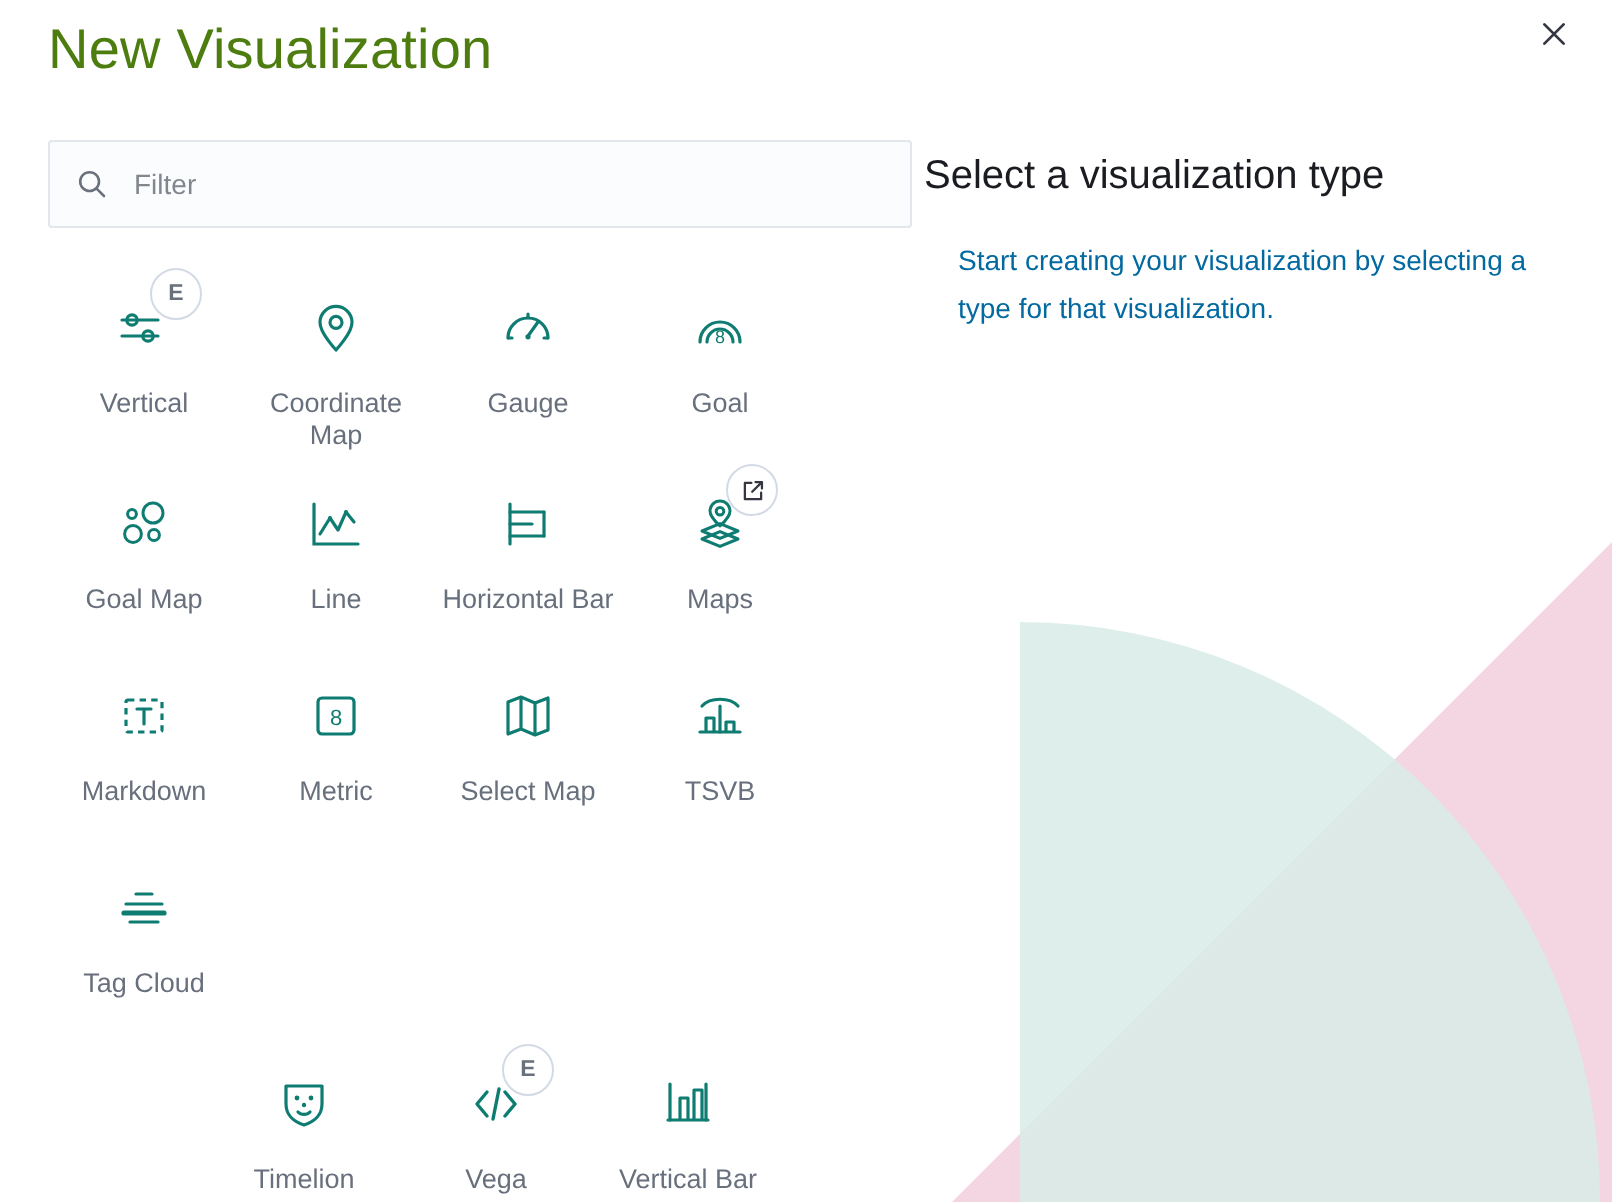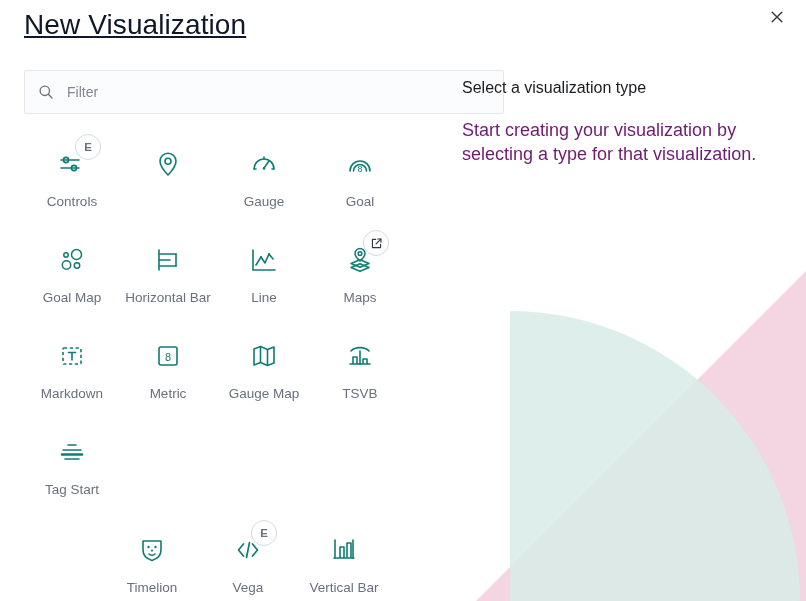--- a/index.html
+++ b/index.html
@@ -39,38 +39,37 @@
     width: 34px; height: 34px;
     display: flex; align-items: center; justify-content: center;
     border: none; background: transparent; cursor: pointer;
     color: #343741; z-index: 30;
   }
   .close-btn svg { display: block; }
 
   
   .page-title {
     position: absolute; left: 24px; top: 6px;
-    font-size: 28px; font-weight: 300; color: #0f172a;
+    font-size: 28px; font-weight: 300; color: #4d7c0f;
     letter-spacing: .1px; line-height: 38px;
     white-space: nowrap;
-    text-decoration: underline;
   }
 
   
   .left-col {
     position: absolute; left: 24px; top: 70px;
     width: 400px;
   }
 
   .search-wrap {
     position: relative;
     width: 400px; height: 44px;
   }
   .search-input {
-    width: 480px; height: 44px;
+    width: 432px; height: 44px;
     background: #fbfcfd;
     border: 1px solid #e3e6ed;
     border-radius: 2px;
     padding: 0 12px 0 42px;
     font-size: 14px; font-family: "Liberation Sans", sans-serif;
     color: #343741;
     outline: none;
   }
   .search-input::placeholder { color: #82868e; }
   .search-icon {
@@ -133,25 +132,25 @@
     margin-left: 80px;
     width: 288px;
   }
 
   
   .right-col {
     position: absolute; left: 462px; top: 74px;
     width: 310px; z-index: 10;
   }
   .right-title {
-    font-size: 16px; font-weight: 500; color: #1a1c21;
+    font-size: 20px; font-weight: 500; color: #1a1c21;
     line-height: 28px; margin-bottom: 16px;
   }
   .right-desc {
-    font-size: 18px; line-height: 24px; color: #701a75;
+    font-size: 14px; line-height: 24px; color: #0369a1; margin-left: 17px;
   }
 </style>
 </head>
 <body>
 
 <div id="root">
 
   <div class="deco deco-triangle"></div>
   <div class="deco deco-quarter"></div>
 
@@ -181,29 +180,30 @@
         <button class="viz-card">
           <span class="viz-icon-slot">
             <svg width="26" height="26" viewBox="0 0 26 26" fill="none" stroke="currentColor" stroke-width="1.6">
               <path d="M2 9 H20" stroke-linecap="round"></path>
               <path d="M2 17 H20" stroke-linecap="round"></path>
               <circle cx="7" cy="9" r="2.6"></circle>
               <circle cx="15" cy="17" r="2.6"></circle>
             </svg>
             <span class="badge">E</span>
           </span>
-          <span class="viz-label">Controls</span>
+          <span class="viz-label">Vertical</span>
         </button>
         <button class="viz-card">
           <span class="viz-icon-slot">
             <svg width="26" height="26" viewBox="0 0 26 26" fill="none" stroke="currentColor" stroke-width="1.6">
               <path d="M13 24 C13 24 21 15.5 21 10.2 A8 8 0 0 0 5 10.2 C5 15.5 13 24 13 24 Z" stroke-linejoin="round"></path>
               <circle cx="13" cy="10.2" r="3"></circle>
             </svg>
           </span>
+          <span class="viz-label">Coordinate Map</span>
         </button>
         <button class="viz-card">
           <span class="viz-icon-slot">
             <svg width="26" height="26" viewBox="0 0 26 26" fill="none" stroke="currentColor" stroke-width="1.6">
               <path d="M3 18 A10 10 0 1 1 23 18" stroke-linecap="round"></path>
               <path d="M13 17 L18 10" stroke-linecap="round"></path>
               <circle cx="13" cy="17.4" r="1.3" fill="currentColor" stroke="none"></circle>
               <path d="M3.2 18 L5 18 M21 18 L22.8 18 M13 6 V7.8" stroke-linecap="round"></path>
             </svg>
           </span>
@@ -226,39 +226,39 @@
               <circle cx="17.5" cy="7.5" r="5"></circle>
               <circle cx="7.5" cy="18" r="4.2"></circle>
               <circle cx="18" cy="18.5" r="2.7"></circle>
             </svg>
           </span>
           <span class="viz-label">Goal Map</span>
         </button>
         <button class="viz-card">
           <span class="viz-icon-slot">
             <svg width="26" height="26" viewBox="0 0 26 26" fill="none" stroke="currentColor" stroke-width="1.6">
+              <path d="M2 3 V23 H24" stroke-linecap="round"></path>
+              <path d="M5 18 L10 10 L14 16 L18 7 L22 12" stroke-linejoin="round" stroke-linecap="round"></path>
+              <circle cx="10" cy="10" r="1" fill="currentColor" stroke="none"></circle>
+              <circle cx="18" cy="7" r="1" fill="currentColor" stroke="none"></circle>
+            </svg>
+          </span>
+          <span class="viz-label">Line</span>
+        </button>
+        <button class="viz-card">
+          <span class="viz-icon-slot">
+            <svg width="26" height="26" viewBox="0 0 26 26" fill="none" stroke="currentColor" stroke-width="1.6">
               <path d="M4 3 V23" stroke-linecap="round"></path>
               <path d="M4 7 H21" stroke-linecap="round"></path>
               <path d="M4 13 H15" stroke-linecap="round"></path>
               <path d="M4 19 H21" stroke-linecap="round"></path>
               <path d="M21 7 V19" stroke-linecap="round"></path>
             </svg>
           </span>
           <span class="viz-label">Horizontal Bar</span>
-        </button>
-        <button class="viz-card">
-          <span class="viz-icon-slot">
-            <svg width="26" height="26" viewBox="0 0 26 26" fill="none" stroke="currentColor" stroke-width="1.6">
-              <path d="M2 3 V23 H24" stroke-linecap="round"></path>
-              <path d="M5 18 L10 10 L14 16 L18 7 L22 12" stroke-linejoin="round" stroke-linecap="round"></path>
-              <circle cx="10" cy="10" r="1" fill="currentColor" stroke="none"></circle>
-              <circle cx="18" cy="7" r="1" fill="currentColor" stroke="none"></circle>
-            </svg>
-          </span>
-          <span class="viz-label">Line</span>
         </button>
         <button class="viz-card">
           <span class="viz-icon-slot">
             <svg width="26" height="26" viewBox="0 0 26 26" fill="none" stroke="currentColor" stroke-width="1.5">
               <path d="M13 14 C13 14 18 9.5 18 6.5 A5 5 0 0 0 8 6.5 C8 9.5 13 14 13 14 Z" stroke-linejoin="round"></path>
               <circle cx="13" cy="6.6" r="1.9"></circle>
               <path d="M4 16.5 L13 12.8 L22 16.5 L13 20.2 Z" stroke-linejoin="round"></path>
               <path d="M4 20.5 L13 16.8 L22 20.5 L13 24.2 Z" stroke-linejoin="round"></path>
             </svg>
             <span class="badge">
@@ -290,21 +290,21 @@
           <span class="viz-label">Metric</span>
         </button>
         <button class="viz-card">
           <span class="viz-icon-slot">
             <svg width="26" height="26" viewBox="0 0 26 26" fill="none" stroke="currentColor" stroke-width="1.6">
               <path d="M3 6 L9.5 3.5 L16.5 6.5 L23 4 V20 L16.5 22.5 L9.5 19.5 L3 22 Z" stroke-linejoin="round"></path>
               <path d="M9.5 3.5 V19.5"></path>
               <path d="M16.5 6.5 V22.5"></path>
             </svg>
           </span>
-          <span class="viz-label">Gauge Map</span>
+          <span class="viz-label">Select Map</span>
         </button>
         <button class="viz-card">
           <span class="viz-icon-slot">
             <svg width="26" height="26" viewBox="0 0 26 26" fill="none" stroke="currentColor" stroke-width="1.6">
               <path d="M3 21 H23" stroke-linecap="round"></path>
               <path d="M4 8 C8 3.5 18 3.5 22 8" stroke-linecap="round"></path>
               <path d="M13 8 V21" stroke-linecap="round"></path>
               <path d="M6 21 V14 H10 V21" stroke-linejoin="round"></path>
               <path d="M16 21 V16 H20 V21" stroke-linejoin="round"></path>
             </svg>
@@ -313,21 +313,21 @@
         </button>
         <button class="viz-card">
           <span class="viz-icon-slot">
             <svg width="26" height="26" viewBox="0 0 26 26" fill="none" stroke="currentColor" stroke-width="1.6">
               <path d="M9 6 H17" stroke-linecap="round"></path>
               <path d="M4 11 H22" stroke-linecap="round"></path>
               <path d="M3 15.5 H23" stroke-linecap="round" stroke-width="2.6"></path>
               <path d="M6 20 H20" stroke-linecap="round"></path>
             </svg>
           </span>
-          <span class="viz-label">Tag Start</span>
+          <span class="viz-label">Tag Cloud</span>
         </button>
       </div>
 
     <div class="grid last-row" id="grid-last">
         <button class="viz-card">
           <span class="viz-icon-slot">
             <svg width="26" height="26" viewBox="0 0 26 26" fill="none" stroke="currentColor" stroke-width="1.6">
               <path d="M4 4 H22 V13 C22 18.5 18 22 13 23.5 C8 22 4 18.5 4 13 Z" stroke-linejoin="round"></path>
               <circle cx="9.5" cy="10" r="1.2" fill="currentColor" stroke="none"></circle>
               <circle cx="16.5" cy="10" r="1.2" fill="currentColor" stroke="none"></circle>

